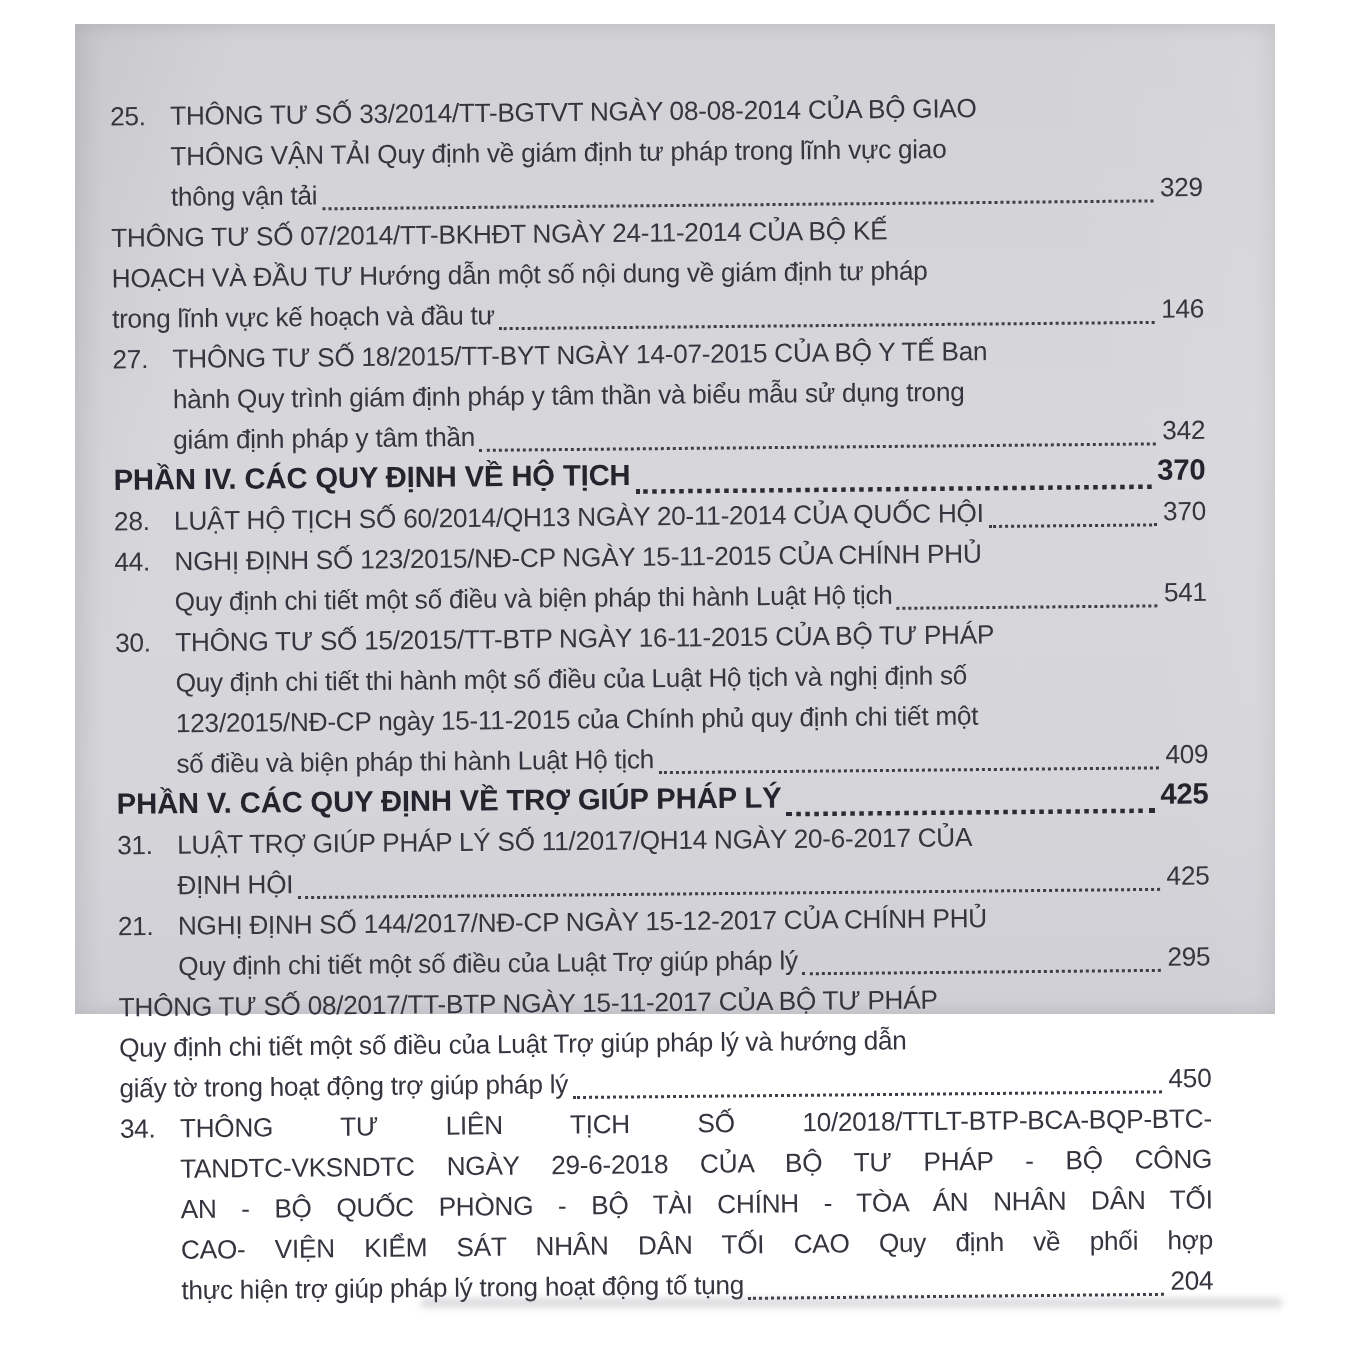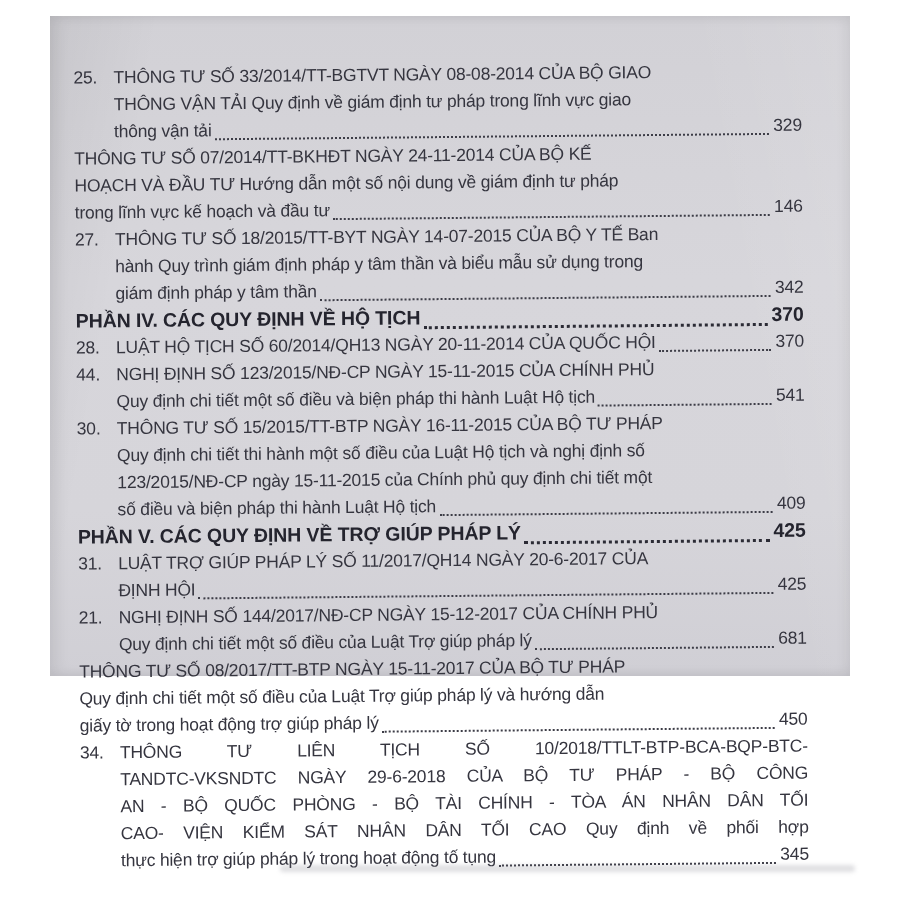--- a/index.html
+++ b/index.html
@@ -143,21 +143,21 @@
         </div>
       </div>
 
       <div class="entry">
         <span class="num">21.</span>
         <div class="body">
           <div class="ln">NGHỊ ĐỊNH SỐ 144/2017/NĐ-CP NGÀY 15-12-2017 CỦA CHÍNH PHỦ</div>
           <div class="ln last">
             <span class="txt">Quy định chi tiết một số điều của Luật Trợ giúp pháp lý</span>
             <span class="dots"></span>
-            <span class="pg">681</span>
+            <span class="pg">295</span>
           </div>
         </div>
       </div>
 
       <div class="entry">
         <div class="body">
           <div class="ln">THÔNG TƯ SỐ 08/2017/TT-BTP NGÀY 15-11-2017 CỦA BỘ TƯ PHÁP</div>
           <div class="ln">Quy định chi tiết một số điều của Luật Trợ giúp pháp lý và hướng dẫn</div>
           <div class="ln last">
             <span class="txt">giấy tờ trong hoạt động trợ giúp pháp lý</span>
@@ -170,21 +170,21 @@
       <div class="entry">
         <span class="num">34.</span>
         <div class="body">
           <div class="ln j">THÔNG TƯ LIÊN TỊCH SỐ 10/2018/TTLT-BTP-BCA-BQP-BTC-</div>
           <div class="ln j">TANDTC-VKSNDTC NGÀY 29-6-2018 CỦA BỘ TƯ PHÁP - BỘ CÔNG</div>
           <div class="ln j">AN - BỘ QUỐC PHÒNG - BỘ TÀI CHÍNH - TÒA ÁN NHÂN DÂN TỐI</div>
           <div class="ln j">CAO- VIỆN KIỂM SÁT NHÂN DÂN TỐI CAO Quy định về phối hợp</div>
           <div class="ln last">
             <span class="txt">thực hiện trợ giúp pháp lý trong hoạt động tố tụng</span>
             <span class="dots"></span>
-            <span class="pg">345</span>
+            <span class="pg">204</span>
           </div>
         </div>
       </div>
 
     </div>
   </div>
   <div class="artifact"></div>
 </div>
 
 </body></html>

